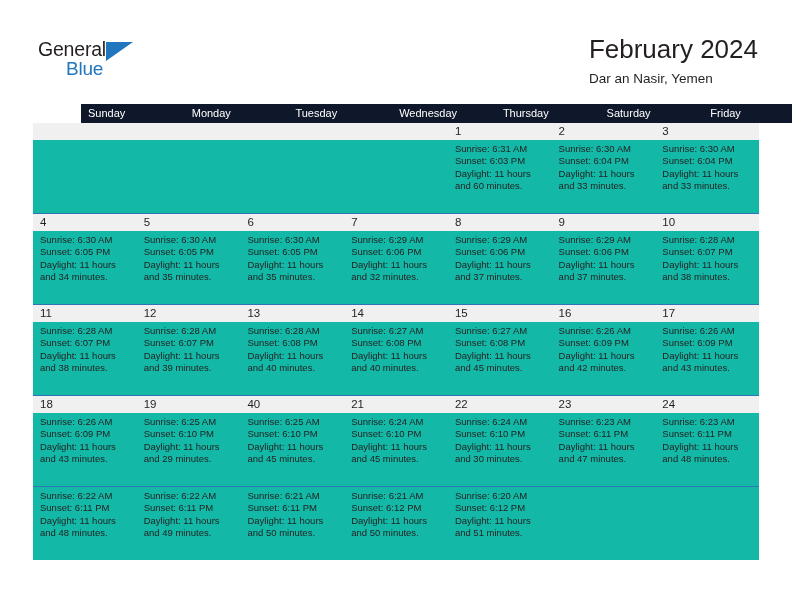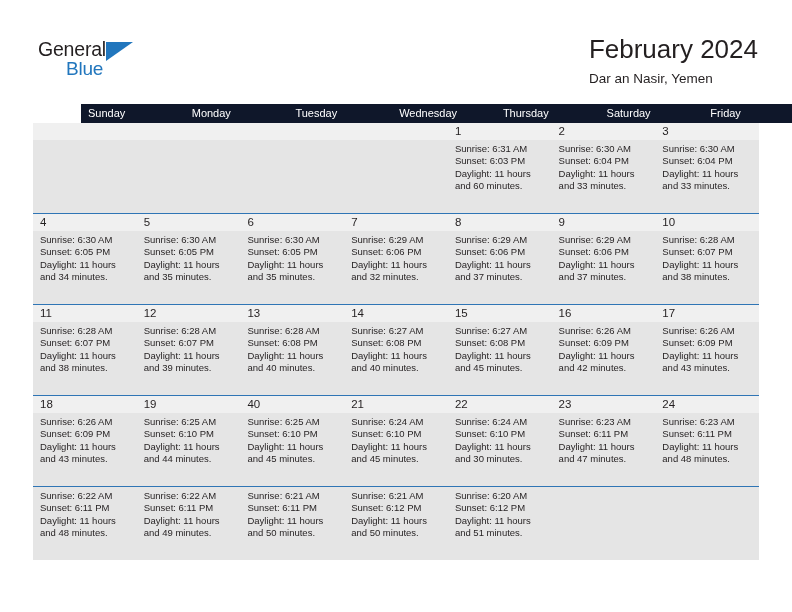--- a/index.html
+++ b/index.html
@@ -128,21 +128,21 @@
     font-size: 11.5px;
     line-height: 17px;
     color: #231f20;
     padding-left: 7px;
     box-sizing: border-box;
   }
   .week-details {
     display: flex;
     width: 726px;
     height: 73px;
-    background: #e5e5e5;
+    background: #14b8a6;
   }
   .detail {
     flex: 1 1 0;
     padding-left: 7px;
     padding-top: 3px;
     box-sizing: border-box;
   }
   .detail-line {
     font-size: 9.5px;
     line-height: 12.4px;
@@ -340,21 +340,21 @@
             <div class="detail">
               <div class="detail-line">Sunrise: 6:26 AM</div>
               <div class="detail-line">Sunset: 6:09 PM</div>
               <div class="detail-line">Daylight: 11 hours</div>
               <div class="detail-line">and 43 minutes.</div>
             </div>
             <div class="detail">
               <div class="detail-line">Sunrise: 6:25 AM</div>
               <div class="detail-line">Sunset: 6:10 PM</div>
               <div class="detail-line">Daylight: 11 hours</div>
-              <div class="detail-line">and 44 minutes.</div>
+              <div class="detail-line">and 29 minutes.</div>
             </div>
             <div class="detail">
               <div class="detail-line">Sunrise: 6:25 AM</div>
               <div class="detail-line">Sunset: 6:10 PM</div>
               <div class="detail-line">Daylight: 11 hours</div>
               <div class="detail-line">and 45 minutes.</div>
             </div>
             <div class="detail">
               <div class="detail-line">Sunrise: 6:24 AM</div>
               <div class="detail-line">Sunset: 6:10 PM</div>

